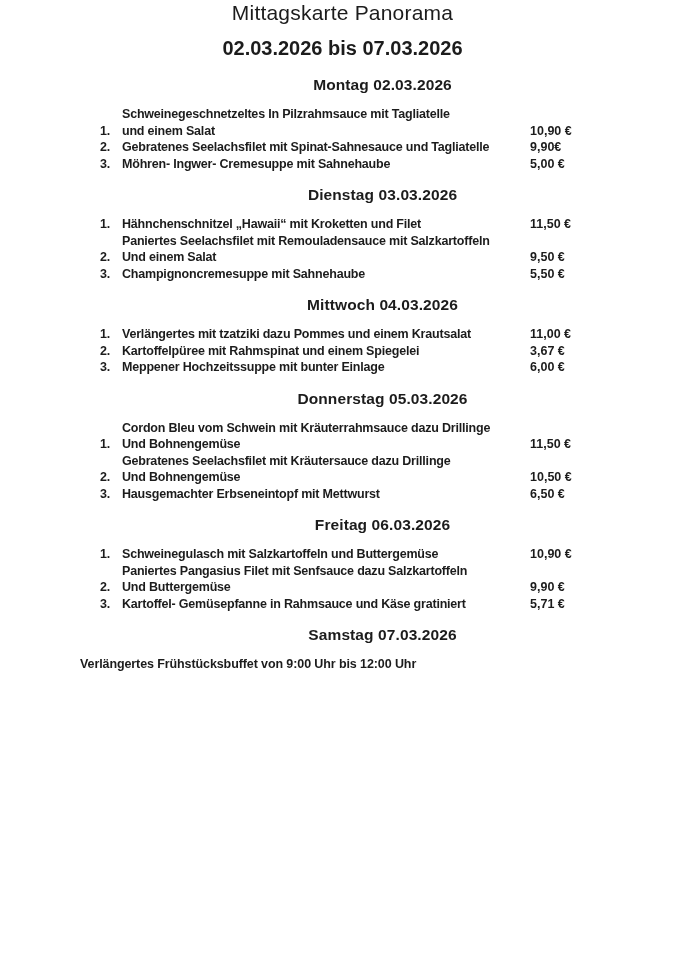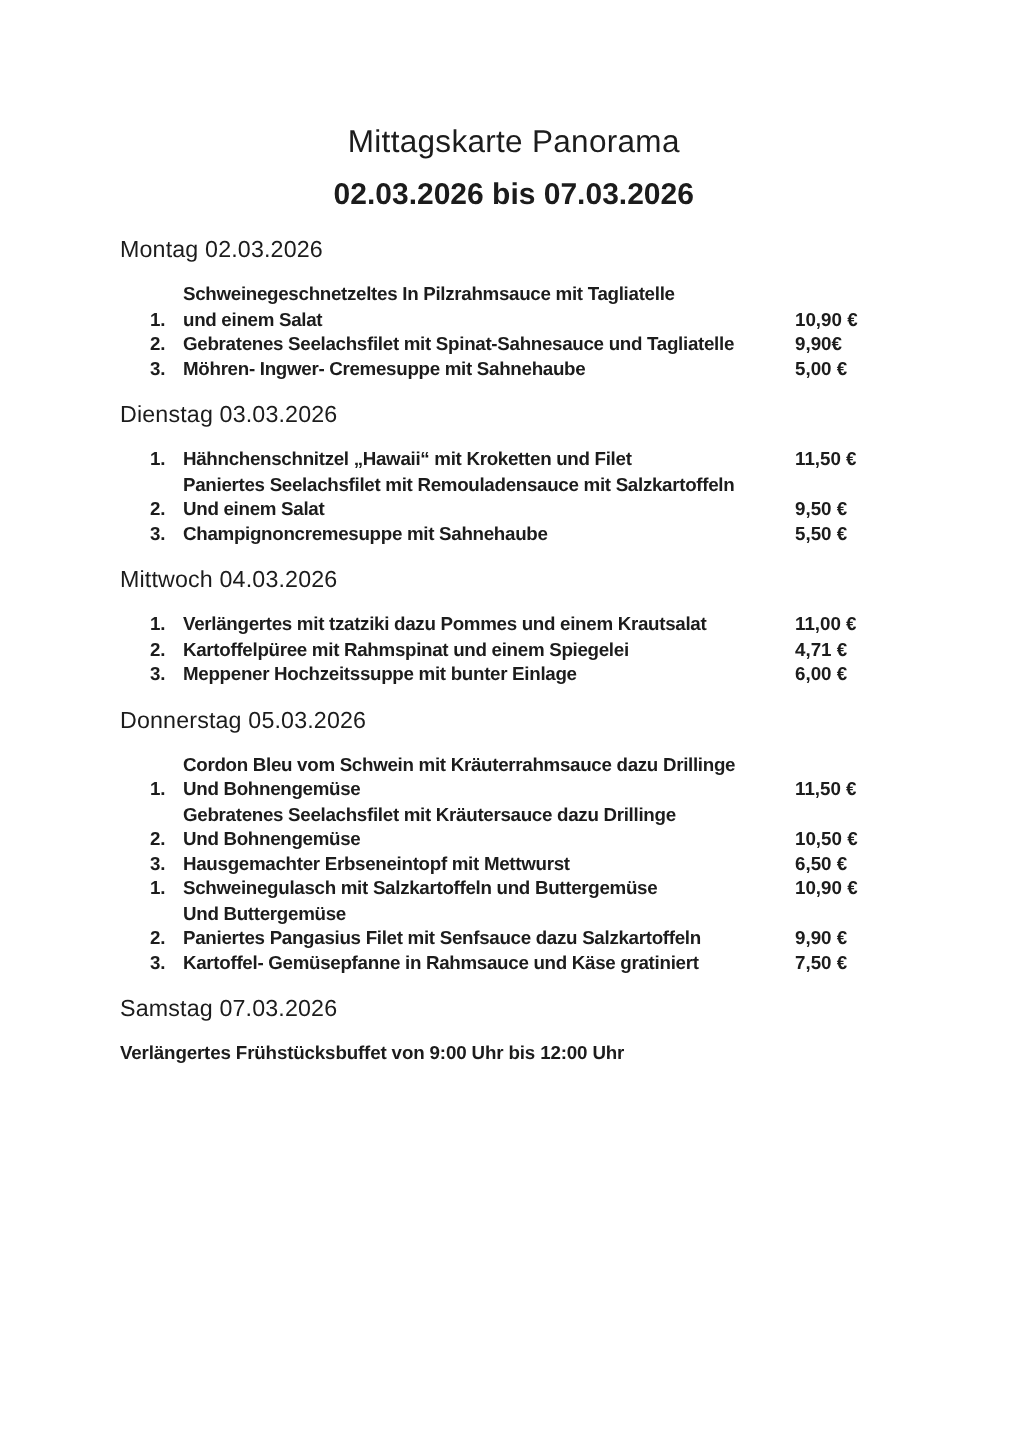--- a/index.html
+++ b/index.html
@@ -2,21 +2,20 @@
 <html><head>
 <meta charset="utf-8">
 <style>
   html, body { margin: 0; padding: 0; background: #ffffff; }
   .page {
     position: relative;
     width: 685px;
     height: 969px;
     background: #ffffff;
     box-sizing: border-box;
-    padding-top: 82px;
     font-family: "Liberation Sans", sans-serif;
     color: #1c1c1c;
     overflow: hidden;
   }
   .doc-title {
     margin: 0;
     font-size: 21px;
     font-weight: 400;
     line-height: 25px;
     text-align: center;
@@ -26,23 +25,24 @@
     margin: 13px 0 0 0;
     font-size: 20px;
     font-weight: 700;
     line-height: 20px;
     text-align: center;
   }
   .days { margin-top: 0; }
   .day-heading {
     margin: 13px 0 12px 80px;
     font-size: 15.5px;
-    font-weight: 400;
+    font-weight: 700;
     line-height: 19px;
     letter-spacing: 0.1px;
+    text-align: center;
   }
   .day:first-child .day-heading { margin-top: 17px; }
   .items { margin: 0 0 0 100px; padding: 0; list-style: none; }
   .item {
     display: flex;
     align-items: flex-end;
     font-size: 12.5px;
     font-weight: 700;
     line-height: 16.5px;
     letter-spacing: -0.2px;
@@ -138,21 +138,21 @@
               <div class="line">Verlängertes mit tzatziki dazu Pommes und einem Krautsalat</div>
             </span>
     <span class="price">11,00 €</span>
   </li>
 
   <li class="item">
     <span class="num">2.</span>
     <span class="desc">
               <div class="line">Kartoffelpüree mit Rahmspinat und einem Spiegelei</div>
             </span>
-    <span class="price">4,71 €</span>
+    <span class="price">3,67 €</span>
   </li>
 
   <li class="item">
     <span class="num">3.</span>
     <span class="desc">
               <div class="line">Meppener Hochzeitssuppe mit bunter Einlage</div>
             </span>
     <span class="price">6,00 €</span>
   </li>
 </ul>
@@ -185,44 +185,45 @@
     <span class="desc">
               <div class="line">Hausgemachter Erbseneintopf mit Mettwurst</div>
             </span>
     <span class="price">6,50 €</span>
   </li>
 </ul>
 
   </section>
 
   <section class="day">
+    <h3 class="day-heading">Freitag 06.03.2026</h3>
     <ul class="items">
   <li class="item">
     <span class="num">1.</span>
     <span class="desc">
               <div class="line">Schweinegulasch mit Salzkartoffeln und Buttergemüse</div>
             </span>
     <span class="price">10,90 €</span>
   </li>
 
   <li class="item">
     <span class="num">2.</span>
     <span class="desc">
+              <div class="line">Paniertes Pangasius Filet mit Senfsauce dazu Salzkartoffeln</div>
               <div class="line">Und Buttergemüse</div>
-              <div class="line">Paniertes Pangasius Filet mit Senfsauce dazu Salzkartoffeln</div>
             </span>
     <span class="price">9,90 €</span>
   </li>
 
   <li class="item">
     <span class="num">3.</span>
     <span class="desc">
               <div class="line">Kartoffel- Gemüsepfanne in Rahmsauce und Käse gratiniert</div>
             </span>
-    <span class="price">7,50 €</span>
+    <span class="price">5,71 €</span>
   </li>
 </ul>
 
   </section>
 
   <section class="day">
     <h3 class="day-heading">Samstag 07.03.2026</h3>
     <ul class="items"></ul>
     <p class="day-note">Verlängertes Frühstücksbuffet von 9:00 Uhr bis 12:00 Uhr</p>
   </section>

